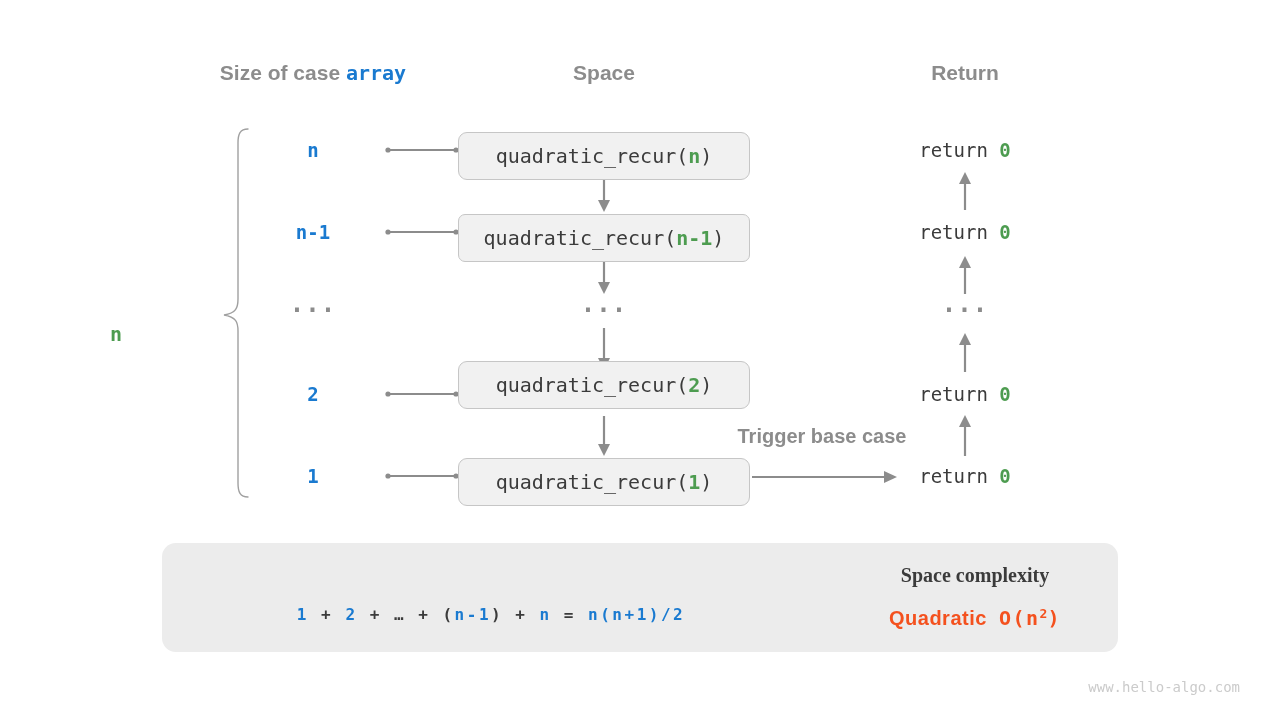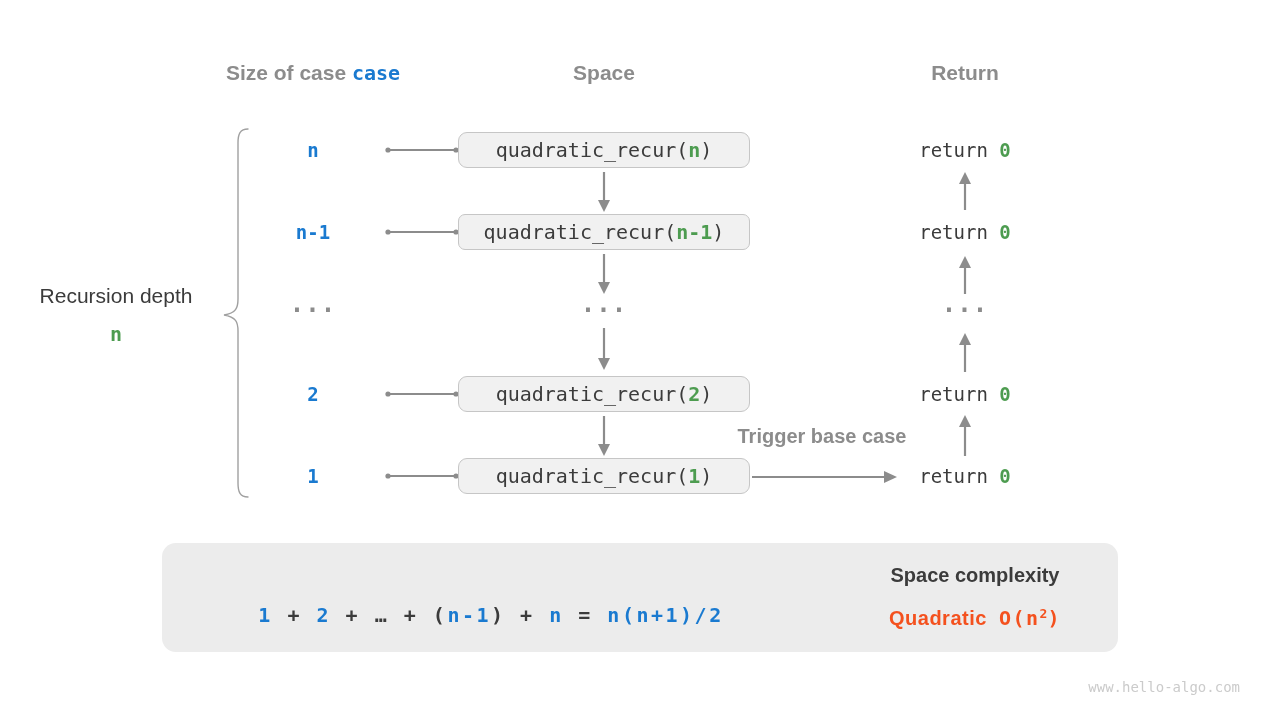--- a/index.html
+++ b/index.html
@@ -17,42 +17,42 @@
   .blue{color:#1a7ad0;}
   .green{color:#4d9c50;}
   .hdr .code{font-size:20px;font-weight:bold;}
 
   .depth-label{font-size:21px;color:#3b3b3b;line-height:26px;}
   .depth-value{font-size:20px;font-weight:bold;line-height:24px;}
 
   .size-label{font-size:19px;font-weight:bold;line-height:26px;text-align:center;}
 
   .call-box{
-    width:292px;height:36px;background:#f1f1f1;border:1px solid #c6c6c6;
+    width:292px;height:48px;background:#f1f1f1;border:1px solid #c6c6c6;
     border-radius:9px;display:flex;align-items:center;justify-content:center;
     box-sizing:border-box;
   }
   .call-box .code-line{font-size:20px;color:#3b3b3b;white-space:pre;}
   .call-box .arg{font-weight:bold;}
 
   .ret{font-size:19px;color:#3b3b3b;line-height:26px;white-space:pre;}
   .ret .val{font-weight:bold;}
 
   .dots{font-size:24px;font-weight:bold;color:#8c8c8c;line-height:28px;letter-spacing:1px;}
 
   .trigger{font-size:20px;font-weight:bold;color:#8c8c8c;line-height:24px;white-space:nowrap;}
 
   .panel{
     width:956px;height:109px;background:#ececec;border-radius:14px;
   }
   .panel-line1{font-size:20px;color:#3b3b3b;line-height:26px;white-space:nowrap;}
-  .formula{font-size:20px;font-weight:bold;letter-spacing:2.5px;line-height:26px;white-space:pre;}
+  .formula{font-size:16px;font-weight:bold;letter-spacing:2.5px;line-height:26px;white-space:pre;}
   .formula .t-gray{color:#3b3b3b;}
   .formula .t-blue{color:#1a7ad0;}
-  .result-title{font-size:20px;font-weight:bold;color:#3b3b3b;line-height:26px;white-space:nowrap;}
+  .result-title{font-size:20px;font-weight:bold;color:#3b3b3b;line-height:26px;white-space:nowrap;font-family:Liberation Serif, serif;}
   .result-line{color:#f4511e;line-height:28px;white-space:nowrap;}
   .result-line .name{font-size:20px;font-weight:bold;letter-spacing:0.5px;}
   .result-line .bigo{font-size:20px;font-weight:bold;letter-spacing:1.5px;}
   .result-line .sup{font-size:13px;position:relative;top:-7px;letter-spacing:0;}
 
   .watermark{font-size:14px;color:#cbcbcb;line-height:18px;}
 </style>
 </head>
 <body>
 
@@ -104,41 +104,40 @@
     <g stroke="#8c8c8c" stroke-width="2.2" fill="#8c8c8c">
       <line x1="752" y1="477" x2="885" y2="477"></line>
         <polygon points="884,471 884,483 897,477" stroke="none"></polygon>
     </g>
 
     <g fill="#bdbdbd">
       <polygon points="800,592.5 820,592.5 820,586.5 839,598 820,609.5 820,603.5 800,603.5"></polygon>
     </g>
   </svg>
 
-  <div class="abs cx hdr" style="left:313px;top:60px;"><span>Size of case </span><span class="code mono blue">case</span></div>
+  <div class="abs cx hdr" style="left:313px;top:60px;"><span>Size of case </span><span class="code mono blue">array</span></div>
   <div class="abs cx hdr" style="left:604px;top:60px;">Space</div>
   <div class="abs cx hdr" style="left:965px;top:60px;">Return</div>
 
-  <div class="abs cx depth-label" style="left:116px;top:283px;">Recursion depth</div>
   <div class="abs cx depth-value mono green" style="left:116px;top:322px;">n</div>
 
   <div class="abs cx size-label mono blue" style="left:313px;top:137px;">n</div>
   <div class="abs cx size-label mono blue" style="left:313px;top:219px;">n-1</div>
   <div class="abs cx dots mono" style="left:313px;top:290px;">...</div>
   <div class="abs cx size-label mono blue" style="left:313px;top:381px;">2</div>
   <div class="abs cx size-label mono blue" style="left:313px;top:463px;">1</div>
 
   <div class="abs call-box" style="left:458px;top:132px;">
     <span class="code-line mono"><span>quadratic_recur(</span><span class="arg green">n</span><span>)</span></span>
   </div>
   <div class="abs call-box" style="left:458px;top:214px;border-radius:7px;">
     <span class="code-line mono"><span>quadratic_recur(</span><span class="arg green">n-1</span><span>)</span></span>
   </div>
   <div class="abs cx dots mono" style="left:604px;top:290px;">...</div>
-  <div class="abs call-box" style="left:458px;top:376px;">
+  <div class="abs call-box" style="left:458px;top:361px;">
     <span class="code-line mono"><span>quadratic_recur(</span><span class="arg green">2</span><span>)</span></span>
   </div>
   <div class="abs call-box" style="left:458px;top:458px;">
     <span class="code-line mono"><span>quadratic_recur(</span><span class="arg green">1</span><span>)</span></span>
   </div>
 
   <div class="abs cx ret mono" style="left:965px;top:137px;"><span>return </span><span class="val green">0</span></div>
   <div class="abs cx ret mono" style="left:965px;top:219px;"><span>return </span><span class="val green">0</span></div>
   <div class="abs cx dots mono" style="left:965px;top:290px;">...</div>
   <div class="abs cx ret mono" style="left:965px;top:381px;"><span>return </span><span class="val green">0</span></div>

